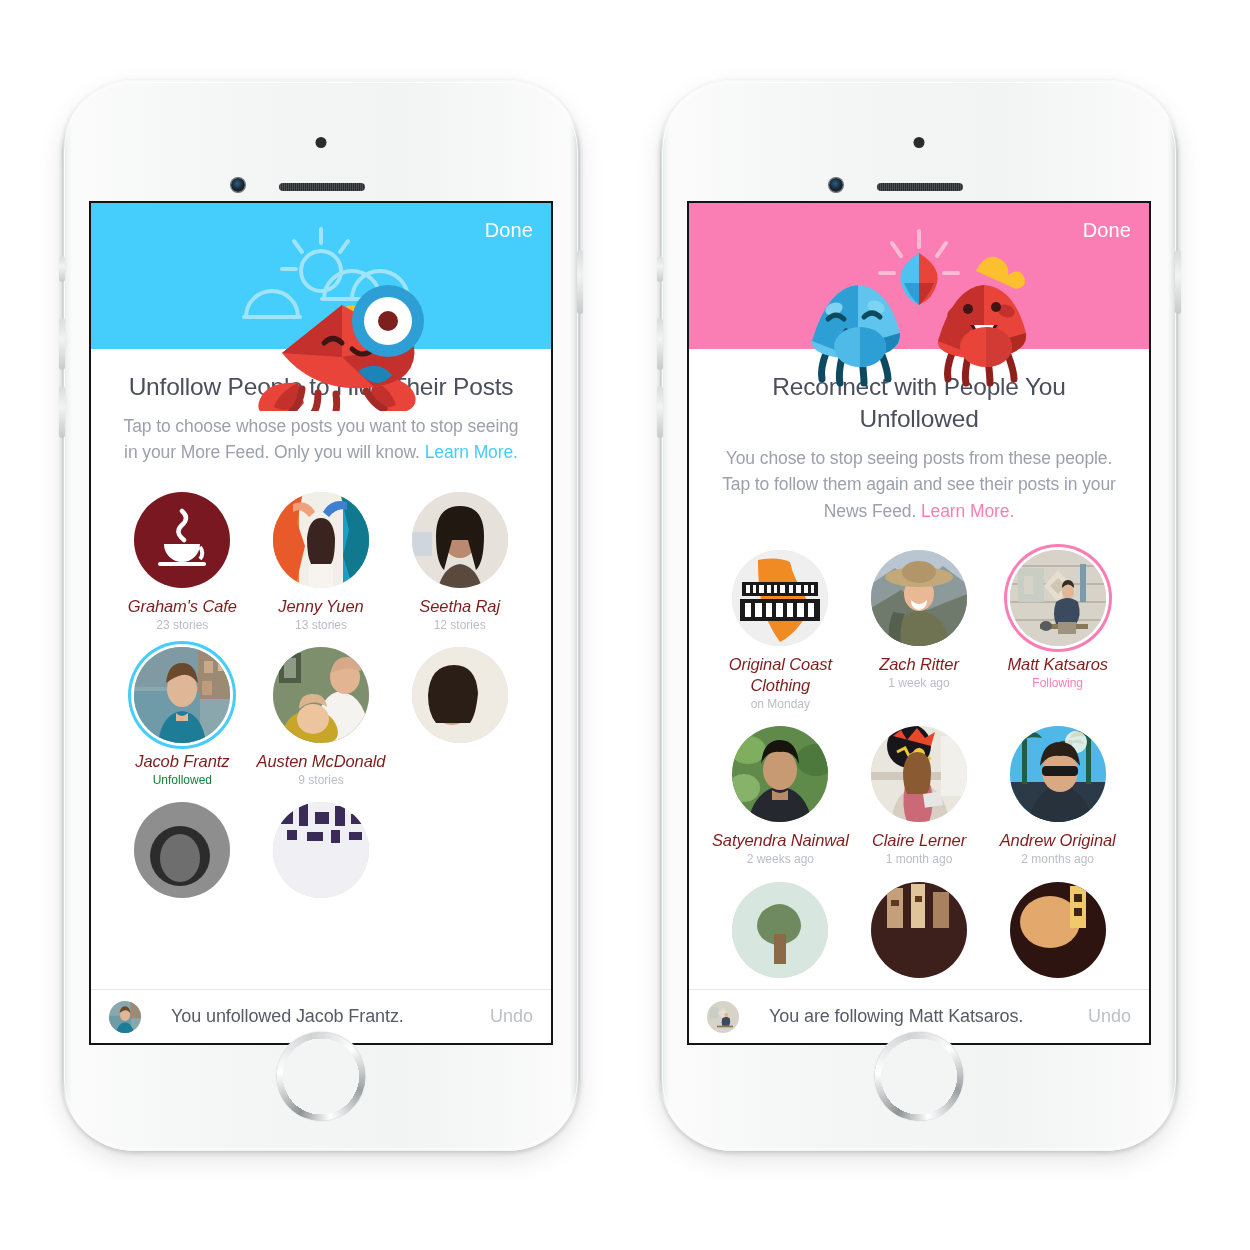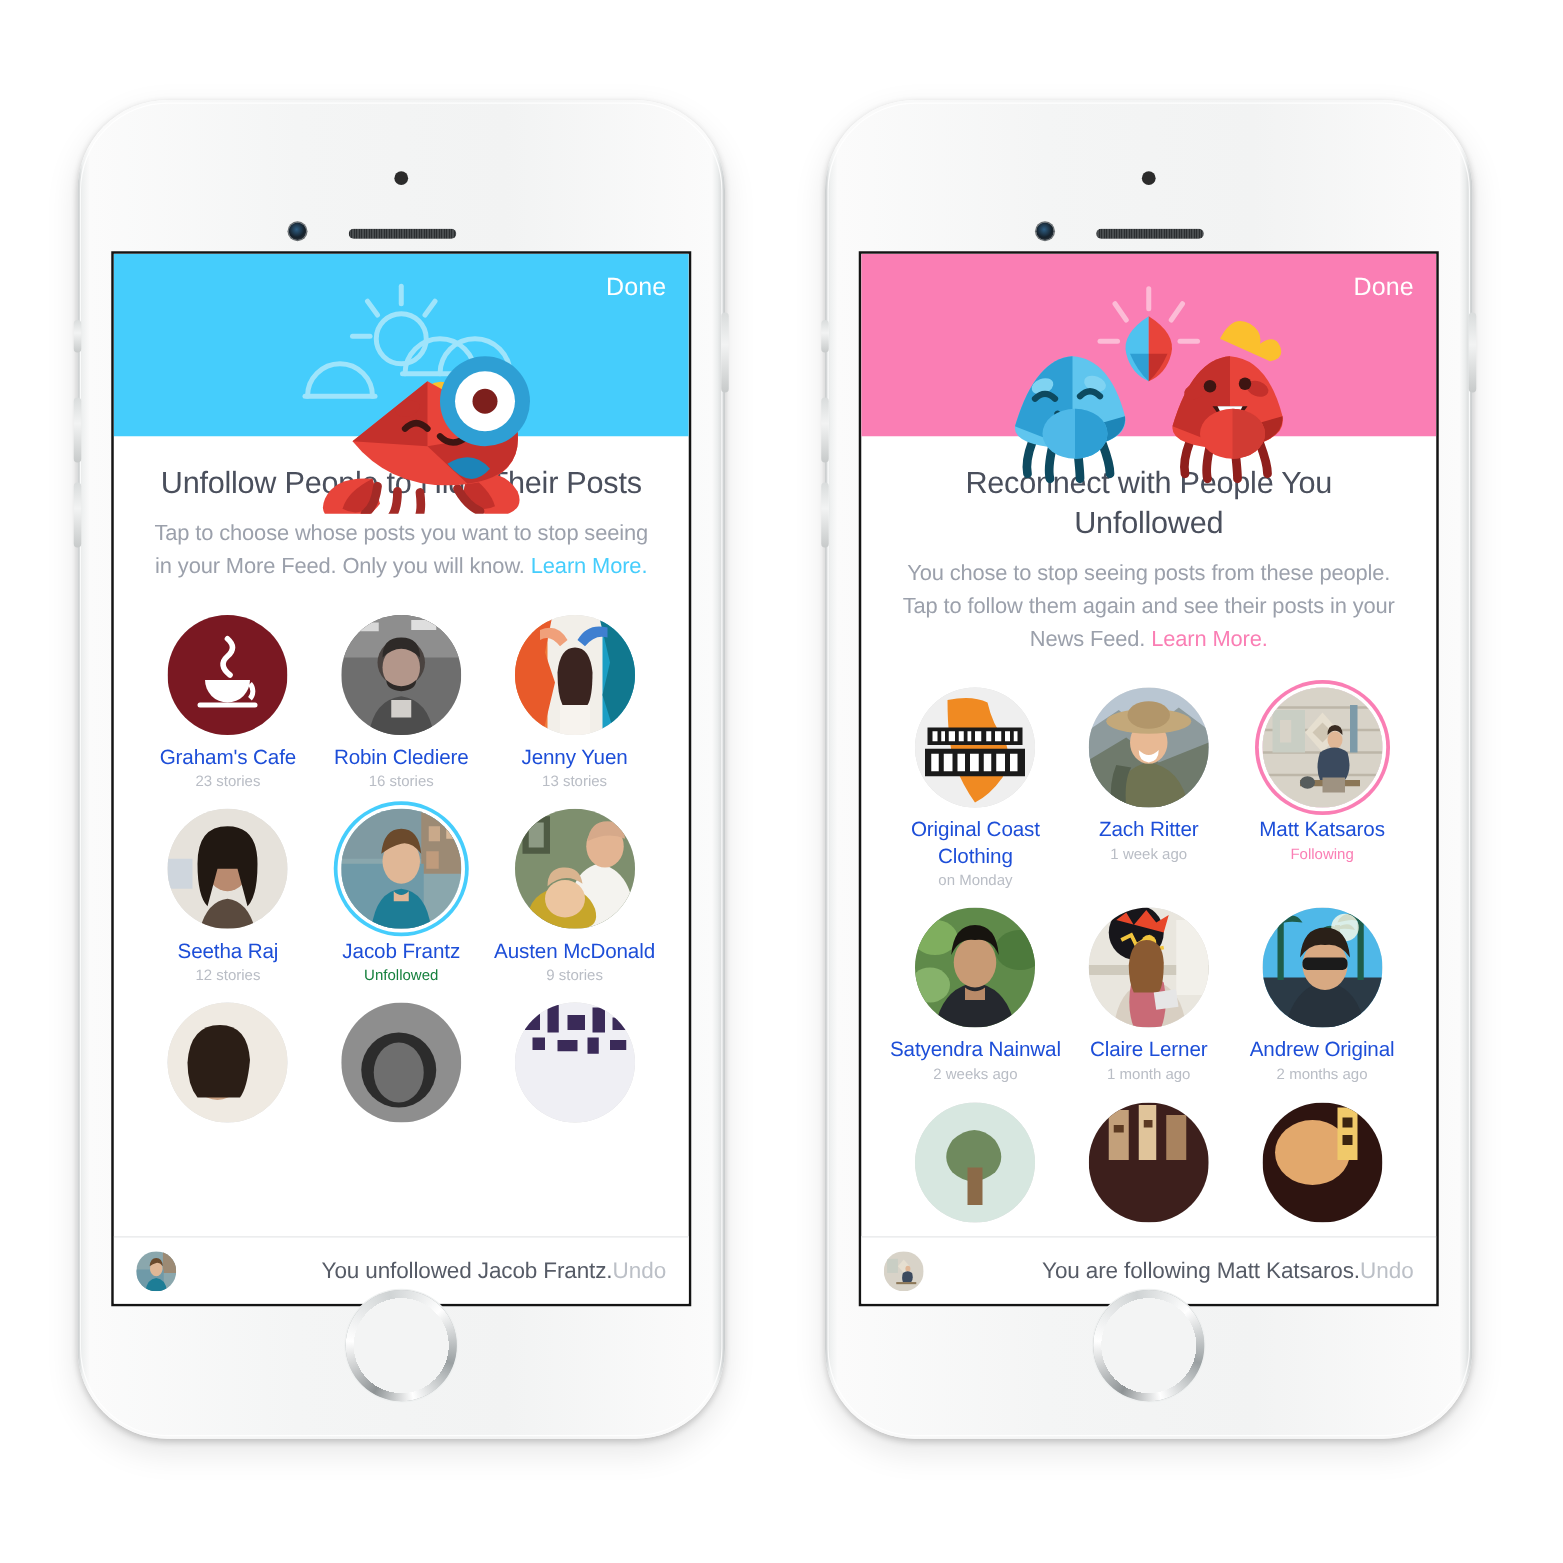--- a/index.html
+++ b/index.html
@@ -127,40 +127,40 @@
   }
   .avatar {
     position:absolute; inset:0; border-radius:50%;
     overflow:hidden; background:#ddd;
   }
   .avatar svg { display:block; width:100%; height:100%; }
   .ring-blue  { box-shadow: 0 0 0 3px #ffffff, 0 0 0 6px #45cdfc; }
   .ring-pink  { box-shadow: 0 0 0 3px #ffffff, 0 0 0 6px #fa7eb4; }
   .ring-blue .avatar, .ring-pink .avatar { inset:0; }
   .cell-name {
-    font-size:16.5px; color:#1d4ed8; line-height:1.25; letter-spacing:-0.1px;
+    font-size:16.5px; color:#7f1d1d; line-height:1.25; letter-spacing:-0.1px;font-style:italic;
   }
   .cell-meta {
     font-size:12px; color:#b9bdc5; line-height:1.3; margin-top:1px;
   }
   .meta-blue { color:#15803d; }
   .meta-pink { color:#fa7eb4; }
 
   
   .toast {
     position:absolute; left:0; right:0; bottom:0; height:54px;
     background:#ffffff; border-top:1px solid #e6e7e9;
     display:flex; align-items:center; padding:0 18px;
   }
   .toast-avatar {
     width:32px; height:32px; border-radius:50%; overflow:hidden; flex:0 0 32px;
   }
   .toast-avatar svg { display:block; width:100%; height:100%; }
   .toast-text {
-    margin-left:10px; flex:1; font-size:18px; color:#565b66; letter-spacing:-0.1px;text-align:right;
+    margin-left:30px; flex:1; font-size:18px; color:#565b66; letter-spacing:-0.1px;
   }
   .toast-undo { font-size:18px; color:#bcc0c7; cursor:pointer; }
 </style>
 </head>
 <body>
 
 <div class="stage">
 
   <div class="phone phone-left">
     <div class="btn-side btn-silent"></div>
@@ -232,40 +232,20 @@
                 <path d="M66 55 a9 9 0 0 1 0 12" stroke="#fff" stroke-width="4" fill="none"></path>
                 <path d="M26 72 h44" stroke="#fff" stroke-width="4" stroke-linecap="round"></path>
                 <path d="M50 48 q-10 -8 -2 -15 q8 -7 0 -14" stroke="#fff" stroke-width="4.5" fill="none" stroke-linecap="round"></path>
               </svg>
             </div>
           </div>
           <div class="cell-name">Graham's Cafe</div>
           <div class="cell-meta">23 stories</div>
         </div>
 
-        <div class="cell">
-          <div class="avatar-wrap">
-            <div class="avatar">
-              <svg viewBox="0 0 96 96">
-                  <rect width="96" height="96" fill="#6e6e6e"></rect>
-                <rect y="0" width="96" height="34" fill="#8e8e8e"></rect>
-                <rect x="14" y="6" width="16" height="7" fill="#d8d8d8"></rect>
-                <rect x="56" y="4" width="20" height="8" fill="#dedede"></rect>
-                <circle cx="48" cy="38" r="19" fill="#4a4340"></circle>
-                <ellipse cx="48" cy="42" rx="15" ry="17" fill="#b3968a"></ellipse>
-                <path d="M33 34 q15 -14 30 0 q0 -16 -15 -16 q-15 0 -15 16z" fill="#2e2a28"></path>
-                <path d="M36 52 q12 10 24 0 q0 8 -12 9 q-12 -1 -12 -9z" fill="#2e2a28"></path>
-                <path d="M22 96 q4 -28 26 -31 q22 3 26 31 z" fill="#4d4d4d"></path>
-                <path d="M40 68 h16 v14 h-16z" fill="#d2cfcb"></path>
-              </svg>
-            </div>
-          </div>
-          <div class="cell-name">Robin Clediere</div>
-          <div class="cell-meta">16 stories</div>
-        </div>
 
         <div class="cell">
           <div class="avatar-wrap">
             <div class="avatar">
               <svg viewBox="0 0 96 96">
                   <rect width="96" height="96" fill="#f2efe9"></rect>
                 <path d="M0 0 h26 v96 h-26z" fill="#ef7a3a"></path>
                 <path d="M70 0 h26 v96 h-26z" fill="#1b9ec4"></path>
                 <path d="M0 0 h30 l-6 30 l8 24 l-10 42 h-22z" fill="#e85a2a"></path>
                 <path d="M96 4 h-28 l8 34 l-6 26 l10 32 h16z" fill="#10788f"></path>

